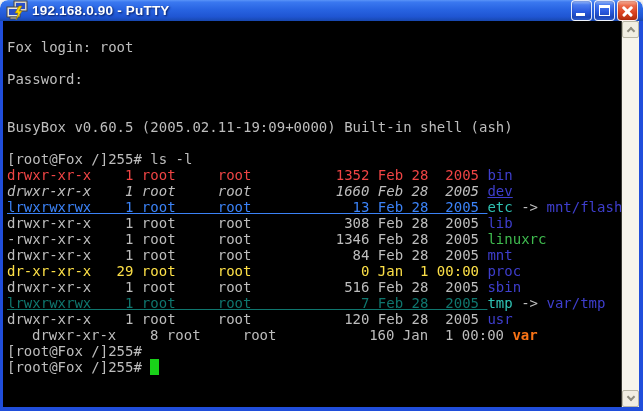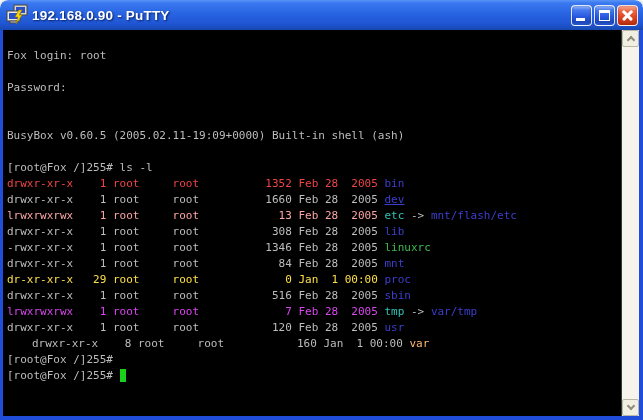--- a/index.html
+++ b/index.html
@@ -9,21 +9,21 @@
     width: 643px; height: 420px;
     border-radius: 8px 8px 0 0;
     overflow: hidden;
     position: relative;
     font-family: "Liberation Sans", sans-serif;
     box-shadow: 0 2px 6px rgba(0,0,0,.4);
   }
 
   
   .titlebar {
-    height: 30px;
+    height: 21px;
     display: flex; align-items: center;
     padding: 0 5px 0 6px;
     background: linear-gradient(180deg,
       var(--titlebar-top,#5a94f8) 0%,
       #3a78f0 10%,
       var(--titlebar-mid,#2864e2) 45%,
       #1f55d2 80%,
       var(--titlebar-bottom,#1747ae) 100%);
     border-radius: 8px 8px 0 0;
   }
@@ -71,21 +71,21 @@
   .terminal {
     flex: 1 1 auto;
     background: var(--term-bg,#000000);
     padding: 2px 0 0 4px;
     overflow: hidden;
     cursor: text;
   }
   .term-line {
     height:16px; line-height:16px;
     font-family: "DejaVu Sans Mono", "Liberation Mono", monospace;
-    font-size: 11px;
+    font-size: 14px;
     white-space: pre;
     color: #bdbdbd;
   }
   .cursor { color:#000000; }
 
   
   .scrollbar {
     flex: 0 0 18px; width:18px;
     display:flex; flex-direction:column;
     background: var(--sb-track,#f6f4ec);
@@ -141,30 +141,30 @@
         <div class="term-line"></div>
         <div class="term-line"><span style="color: rgb(189, 189, 189);">Fox login: root</span></div>
         <div class="term-line"></div>
         <div class="term-line"><span style="color: rgb(189, 189, 189);">Password:</span></div>
         <div class="term-line"></div>
         <div class="term-line"></div>
         <div class="term-line"><span style="color: rgb(189, 189, 189);">BusyBox v0.60.5 (2005.02.11-19:09+0000) Built-in shell (ash)</span></div>
         <div class="term-line"></div>
         <div class="term-line"><span style="color: rgb(189, 189, 189);">[root@Fox /]255# ls -l</span></div>
         <div class="term-line"><span style="color: #ef4444; text-align: right;">drwxr-xr-x    1 root     root          1352 Feb 28  2005 </span><span style="color: rgb(62, 62, 205);">bin</span></div>
-        <div class="term-line"><span style="color: rgb(189, 189, 189);">drwxr-xr-x    1 root     root          1660 Feb 28  2005 </span><span style="color: rgb(62, 62, 205); text-decoration: underline;">dev</span></div>
-        <div class="term-line"><span style="color: #fca5a5;">lrwxrwxrwx    1 root     root            13 Feb 28  2005 </span><span style="color: rgb(47, 195, 180); margin-top: 18px;">etc</span><span style="color: rgb(189, 189, 189);"> -&gt; </span><span style="color: rgb(62, 62, 205);">mnt/flash/etc</span></div>
+        <div class="term-line"><span style="color: rgb(189, 189, 189); font-style: italic;">drwxr-xr-x    1 root     root          1660 Feb 28  2005 </span><span style="color: rgb(62, 62, 205); text-decoration: underline;">dev</span></div>
+        <div class="term-line"><span style="color: #3b82f6; text-decoration: underline;">lrwxrwxrwx    1 root     root            13 Feb 28  2005 </span><span style="color: rgb(47, 195, 180); margin-top: 18px;">etc</span><span style="color: rgb(189, 189, 189);"> -&gt; </span><span style="color: rgb(62, 62, 205);">mnt/flash/etc</span></div>
         <div class="term-line"><span style="color: rgb(189, 189, 189);">drwxr-xr-x    1 root     root           308 Feb 28  2005 </span><span style="color: rgb(62, 62, 205);">lib</span></div>
         <div class="term-line"><span style="color: rgb(189, 189, 189);">-rwxr-xr-x    1 root     root          1346 Feb 28  2005 </span><span style="color: rgb(63, 187, 79);">linuxrc</span></div>
         <div class="term-line"><span style="color: rgb(189, 189, 189);">drwxr-xr-x    1 root     root            84 Feb 28  2005 </span><span style="color: rgb(62, 62, 205);">mnt</span></div>
         <div class="term-line"><span style="color: #fde047;">dr-xr-xr-x   29 root     root             0 Jan  1 00:00 </span><span style="color: rgb(62, 62, 205); margin-top: 21px;">proc</span></div>
         <div class="term-line"><span style="color: rgb(189, 189, 189);">drwxr-xr-x    1 root     root           516 Feb 28  2005 </span><span style="color: rgb(62, 62, 205);">sbin</span></div>
-        <div class="term-line"><span style="color: #d946ef;">lrwxrwxrwx    1 root     root             7 Feb 28  2005 </span><span style="color: rgb(47, 195, 180);">tmp</span><span style="color: rgb(189, 189, 189);"> -&gt; </span><span style="color: rgb(62, 62, 205);">var/tmp</span></div>
+        <div class="term-line"><span style="color: #0f766e; text-decoration: underline;">lrwxrwxrwx    1 root     root             7 Feb 28  2005 </span><span style="color: rgb(47, 195, 180);">tmp</span><span style="color: rgb(189, 189, 189);"> -&gt; </span><span style="color: rgb(62, 62, 205);">var/tmp</span></div>
         <div class="term-line"><span style="color: rgb(189, 189, 189);">drwxr-xr-x    1 root     root           120 Feb 28  2005 </span><span style="color: rgb(62, 62, 205);">usr</span></div>
-        <div class="term-line"><span style="color: rgb(189, 189, 189); margin-left: 25px;">drwxr-xr-x    8 root     root           160 Jan  1 00:00 </span><span style="color: #fdba74;">var</span></div>
+        <div class="term-line"><span style="color: rgb(189, 189, 189); margin-left: 25px;">drwxr-xr-x    8 root     root           160 Jan  1 00:00 </span><span style="color: #f97316; font-weight: bold;">var</span></div>
         <div class="term-line"><span style="color: rgb(189, 189, 189);">[root@Fox /]255#</span></div>
         <div class="term-line"><span style="color: rgb(189, 189, 189);">[root@Fox /]255# </span><span class="cursor" style="background: rgb(25, 209, 25);"> </span></div>
         <div class="term-line"></div>
       </div>
     <div class="scrollbar">
       <div class="sb-btn">
         <span class="chev up"></span>
       </div>
       <div class="sb-track"></div>
       <div class="sb-btn">

